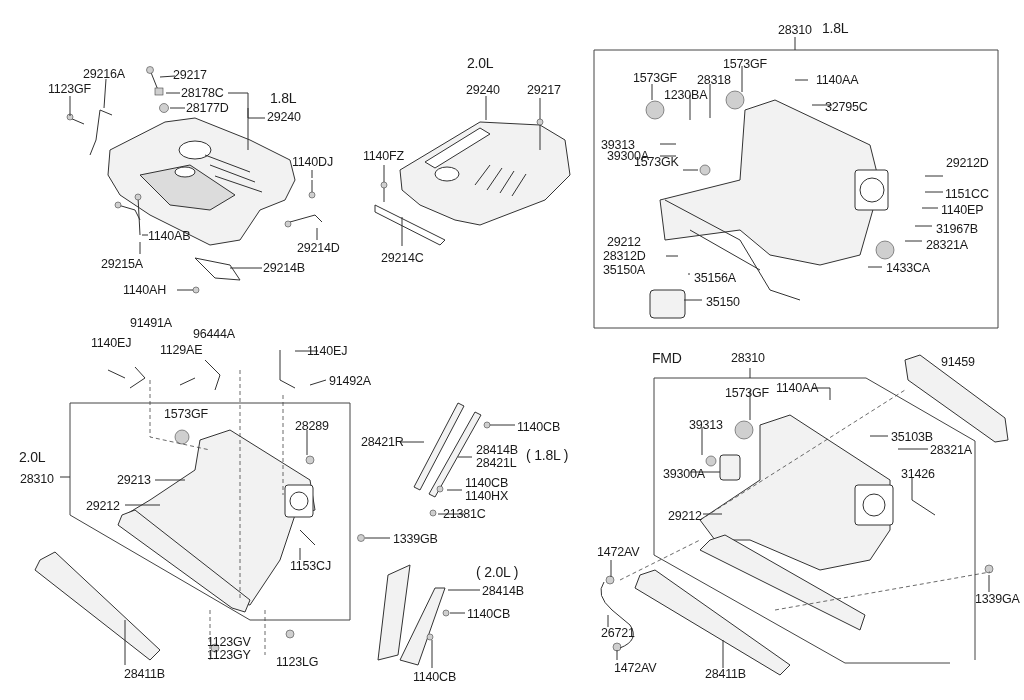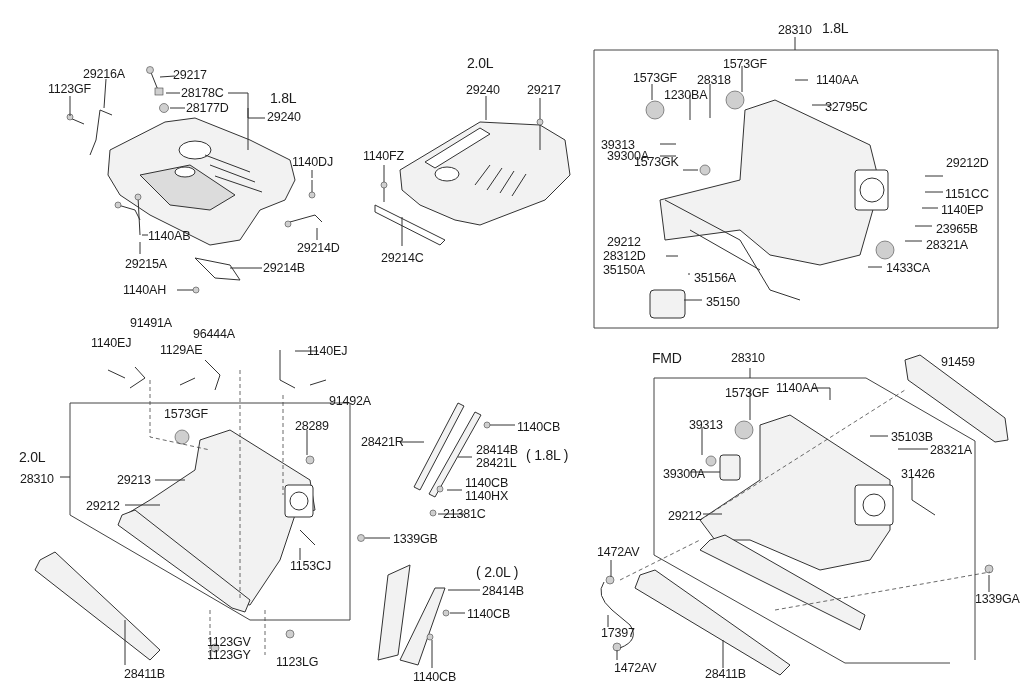--- a/index.html
+++ b/index.html
@@ -13,34 +13,34 @@
   svg .dl { stroke:#444; stroke-width:0.8; fill:none; stroke-dasharray:4 3; }
   svg .bx { stroke:#444; stroke-width:1; fill:none; }
   svg .part { stroke:#333; stroke-width:1; fill:#f2f2f2; }
   svg .partw { stroke:#333; stroke-width:1; fill:#ffffff; }
   svg .dot { fill:#cfcfcf; stroke:#444; stroke-width:0.6; }
 
   
   #L-29216A{left:83px;top:68px} #L-1123GF{left:48px;top:83px} #L-29217a{left:173px;top:69px}
   #L-28178C{left:181px;top:87px} #L-28177D{left:186px;top:102px} #L-18La{left:270px;top:92px}
   #L-29240a{left:267px;top:111px} #L-1140DJ{left:292px;top:156px} #L-1140AB{left:148px;top:230px}
-  #L-29214D{left:297px;top:242px} #L-29215A{left:125px;top:258px} #L-29214B{left:263px;top:262px}
+  #L-29214D{left:297px;top:242px} #L-29215A{left:101px;top:258px} #L-29214B{left:263px;top:262px}
   #L-1140AH{left:123px;top:284px}
   #L-20La{left:467px;top:57px} #L-29240b{left:466px;top:84px} #L-29217b{left:527px;top:84px}
   #L-1140FZ{left:363px;top:150px} #L-29214C{left:381px;top:252px}
   #L-28310a{left:778px;top:24px} #L-18Lb{left:822px;top:22px}
   #L-1573GFa{left:723px;top:58px} #L-1573GFb{left:633px;top:72px} #L-28318{left:697px;top:74px}
   #L-1230BA{left:664px;top:89px} #L-1140AA{left:816px;top:74px} #L-32795C{left:825px;top:101px}
   #L-39313a{left:601px;top:139px} #L-39300Aa{left:607px;top:150px} #L-1573GK{left:634px;top:156px}
   #L-29212D{left:946px;top:157px} #L-1151CC{left:945px;top:188px} #L-1140EP{left:941px;top:204px}
   #L-28911B{left:936px;top:223px} #L-28321Aa{left:926px;top:239px} #L-1433CA{left:886px;top:262px}
   #L-29212a{left:607px;top:236px} #L-28312D{left:603px;top:250px} #L-35150A{left:603px;top:264px}
   #L-35156A{left:694px;top:272px} #L-35150{left:706px;top:296px}
   #L-91491A{left:130px;top:317px} #L-96444A{left:193px;top:328px} #L-1140EJa{left:91px;top:337px}
-  #L-1129AE{left:160px;top:344px} #L-1140EJb{left:307px;top:345px} #L-91492A{left:329px;top:395px}
+  #L-1129AE{left:160px;top:344px} #L-1140EJb{left:307px;top:345px} #L-91492A{left:329px;top:375px}
   #L-1573GFc{left:164px;top:408px} #L-28289{left:295px;top:420px} #L-20Lb{left:19px;top:451px}
   #L-28310b{left:20px;top:473px} #L-29213{left:117px;top:474px} #L-29212b{left:86px;top:500px}
   #L-1153CJ{left:290px;top:560px} #L-28411Ba{left:124px;top:668px}
   #L-1123GV{left:207px;top:636px} #L-1123LG{left:276px;top:656px}
   #L-28421R{left:361px;top:436px} #L-1140CBa{left:517px;top:421px} #L-28414Ba{left:476px;top:444px}
   #L-18Lc{left:526px;top:449px} #L-1140CBb{left:465px;top:477px} #L-1140HXa{left:465px;top:490px}
   #L-21381C{left:443px;top:508px} #L-1339GB{left:393px;top:533px}
   #L-20Lc{left:476px;top:566px} #L-28414Bb{left:482px;top:585px} #L-1140CBc{left:467px;top:608px}
   #L-1140CBd{left:413px;top:671px}
   #L-FMD{left:652px;top:352px} #L-28310c{left:731px;top:352px} #L-91459{left:941px;top:356px}
@@ -193,21 +193,21 @@
 <div class="lbl" id="L-28318">28318</div>
 <div class="lbl" id="L-1230BA">1230BA</div>
 <div class="lbl" id="L-1140AA">1140AA</div>
 <div class="lbl" id="L-32795C">32795C</div>
 <div class="lbl" id="L-39313a">39313</div>
 <div class="lbl" id="L-39300Aa">39300A</div>
 <div class="lbl" id="L-1573GK">1573GK</div>
 <div class="lbl" id="L-29212D">29212D</div>
 <div class="lbl" id="L-1151CC">1151CC</div>
 <div class="lbl" id="L-1140EP">1140EP</div>
-<div class="lbl" id="L-28911B">23965B</div>
+<div class="lbl" id="L-28911B">31967B</div>
 <div class="lbl" id="L-28321Aa">28321A</div>
 <div class="lbl" id="L-1433CA">1433CA</div>
 <div class="lbl" id="L-29212a">29212</div>
 <div class="lbl" id="L-28312D">28312D</div>
 <div class="lbl" id="L-35150A">35150A</div>
 <div class="lbl" id="L-35156A">35156A</div>
 <div class="lbl" id="L-35150">35150</div>
 
 <div class="lbl" id="L-91491A">91491A</div>
 <div class="lbl" id="L-96444A">96444A</div>
@@ -247,16 +247,16 @@
 <div class="lbl" id="L-1573GFd">1573GF</div>
 <div class="lbl" id="L-1140AAb">1140AA</div>
 <div class="lbl" id="L-39313b">39313</div>
 <div class="lbl" id="L-35103B">35103B</div>
 <div class="lbl" id="L-28321Ab">28321A</div>
 <div class="lbl" id="L-39300Ab">39300A</div>
 <div class="lbl" id="L-28317">31426</div>
 <div class="lbl" id="L-29212c">29212</div>
 <div class="lbl" id="L-1472AVa">1472AV</div>
 <div class="lbl" id="L-1339GA">1339GA</div>
-<div class="lbl" id="L-26721">17397</div>
+<div class="lbl" id="L-26721">26721</div>
 <div class="lbl" id="L-1472AVb">1472AV</div>
 <div class="lbl" id="L-28411Bb">28411B</div>
 </div>
 
 </body></html>

